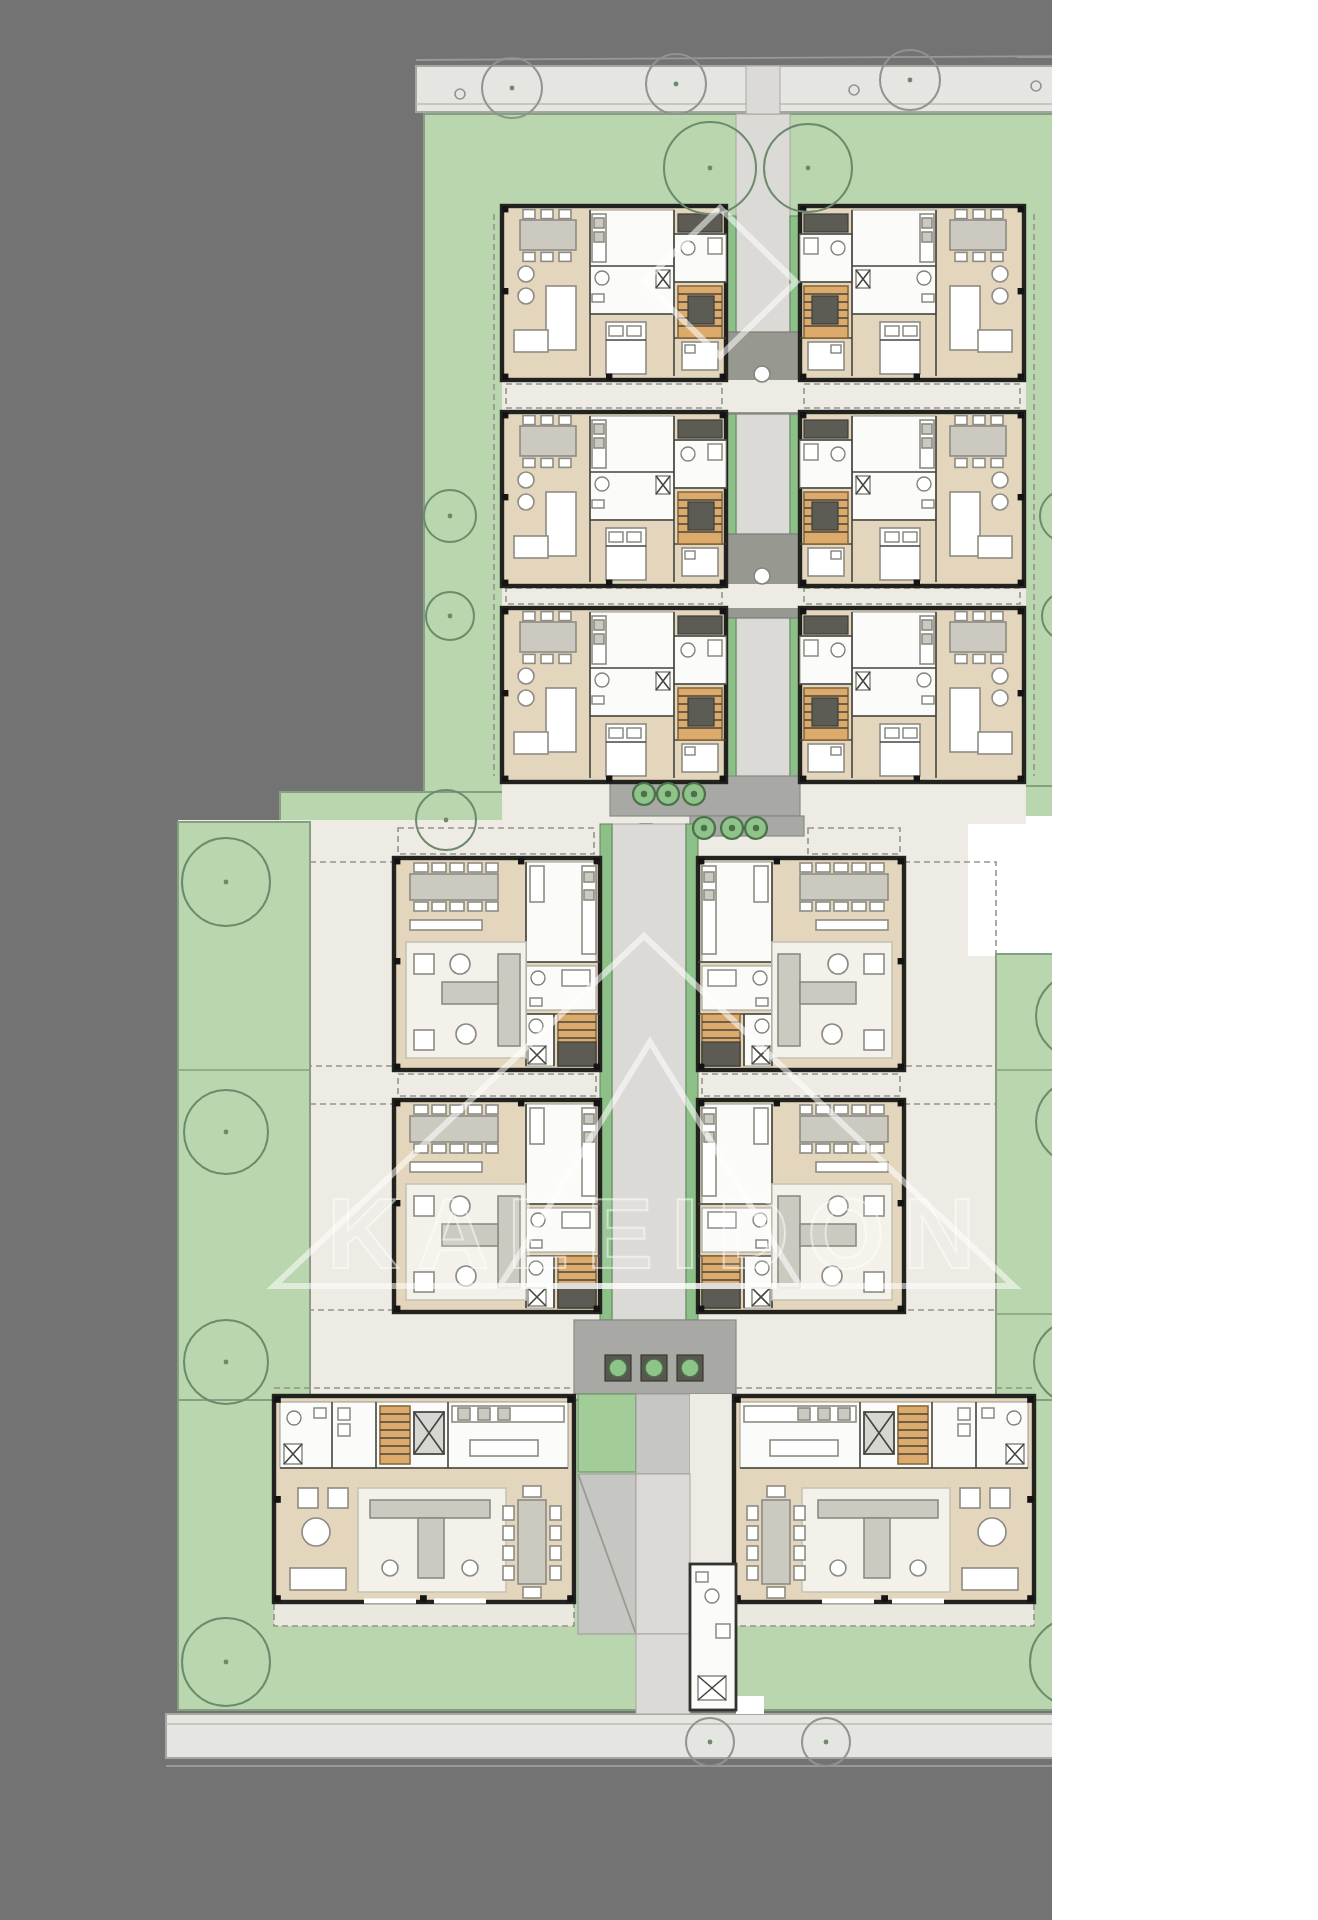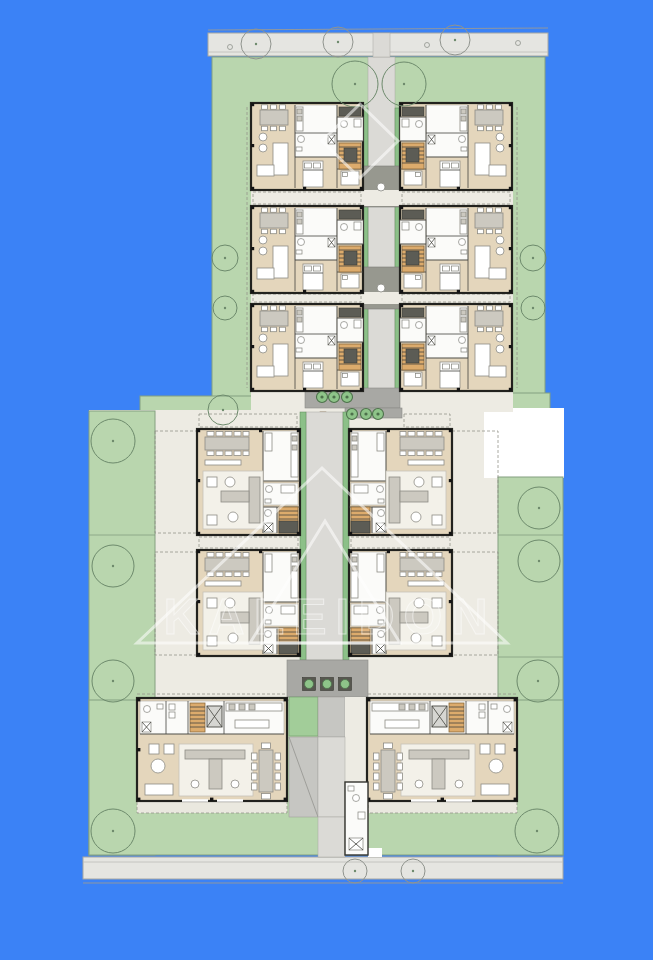--- a/index.html
+++ b/index.html
@@ -1,16 +1,16 @@
 <!DOCTYPE html>
 <html><head>
 <meta charset="utf-8">
 <style>
   html,body{margin:0;padding:0;background:#fff;}
-  #stage{position:relative;width:653px;height:960px;background:#3b82f6;overflow:hidden;
+  #stage{position:relative;width:526px;height:960px;background:#737373;overflow:hidden;
          font-family:"Liberation Sans", sans-serif;}
   svg{position:absolute;left:0;top:0;}
   
   .c-road{fill:var(--road);stroke:#a7a7a2;stroke-width:1;}
   .c-roadline{stroke:#bcbcb7;stroke-width:.8;fill:none;}
   .c-line{stroke:#9a9a95;stroke-width:.9;fill:none;}
   .c-green{fill:var(--green);stroke:#84a080;stroke-width:1;}
   .c-greenline{stroke:#84a080;stroke-width:.8;fill:none;}
   .c-trough{fill:var(--trough);stroke:#5d8759;stroke-width:.5;}
   .c-gsq{fill:#a2cd99;stroke:#6f9a6a;stroke-width:.6;}

